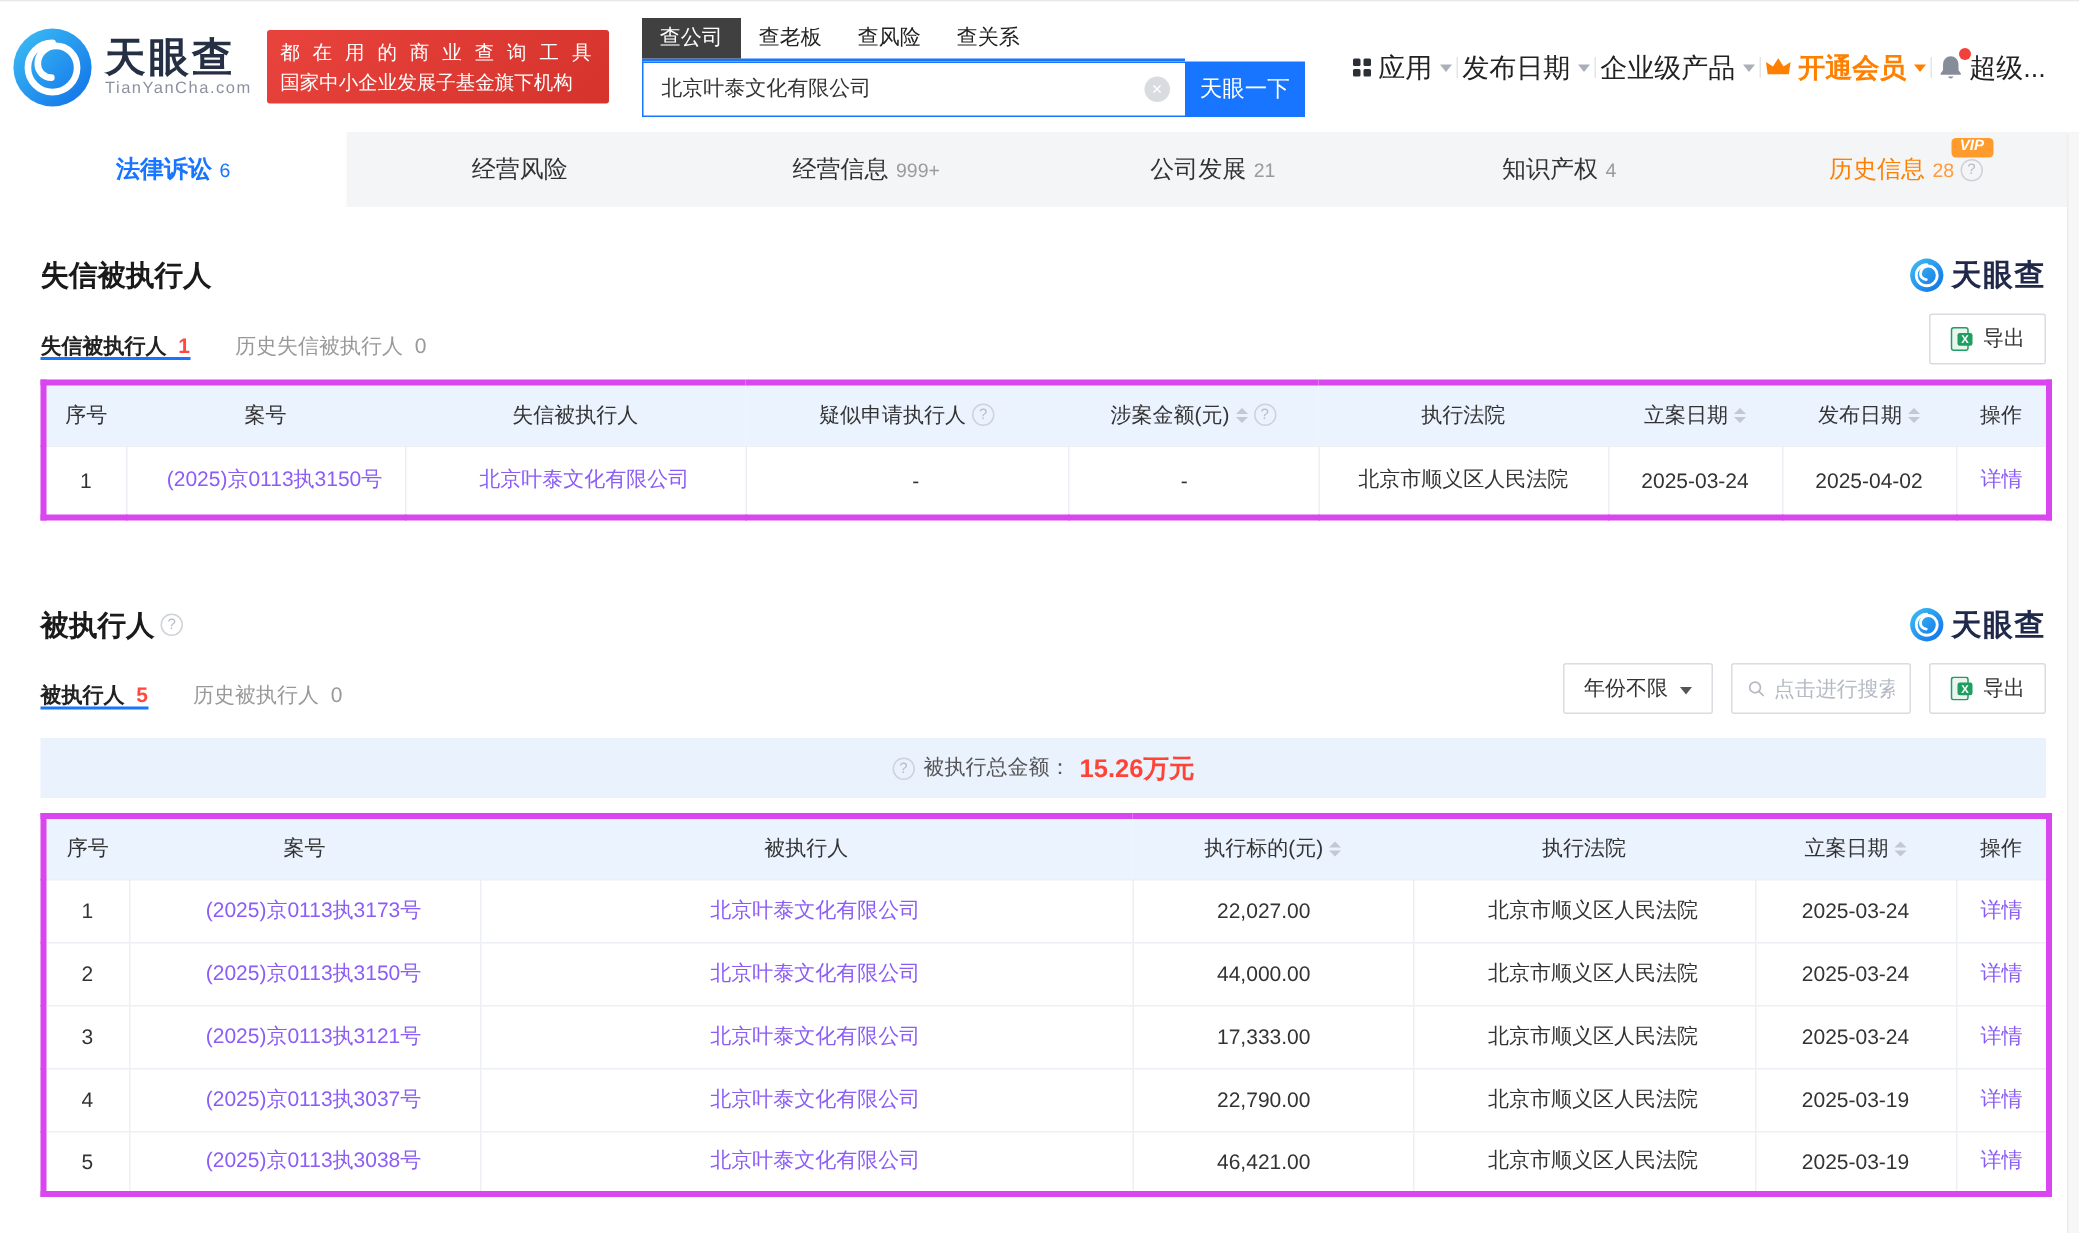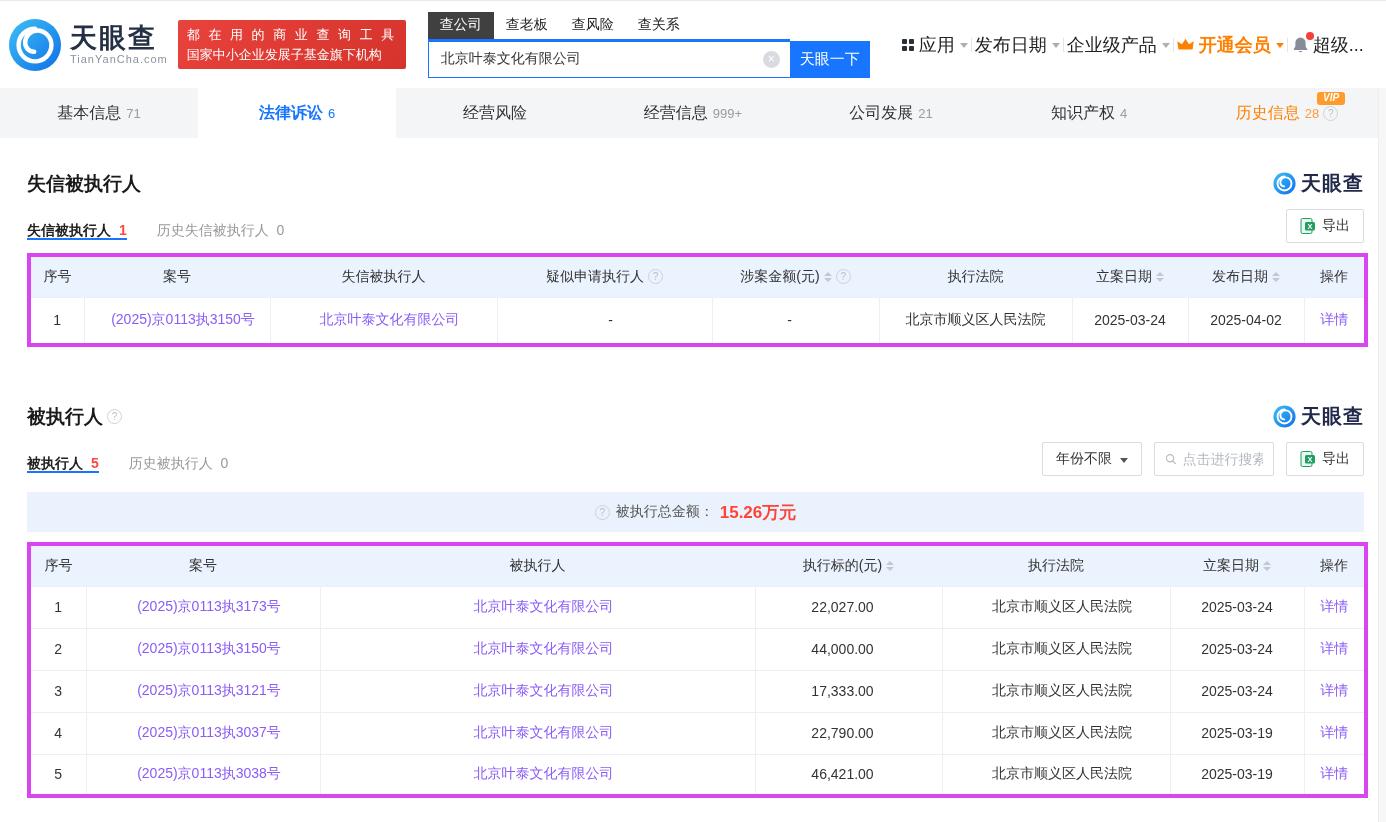--- a/index.html
+++ b/index.html
@@ -172,24 +172,20 @@
       <span class="bell-dot"></span>
     </span>
     <span class="nav-item">
       <span>超级...</span>
 
     </span>
   </nav>
 </header>
 
 <nav class="page-tabs">
-  <div class="ptab">
-    <span>基本信息</span>
-    <span class="cnt">71</span>
-  </div>
   <div class="ptab active">
     <span>法律诉讼</span>
     <span class="cnt">6</span>
   </div>
   <div class="ptab">
     <span>经营风险</span>
   </div>
   <div class="ptab">
     <span>经营信息</span>
     <span class="cnt">999+</span>

